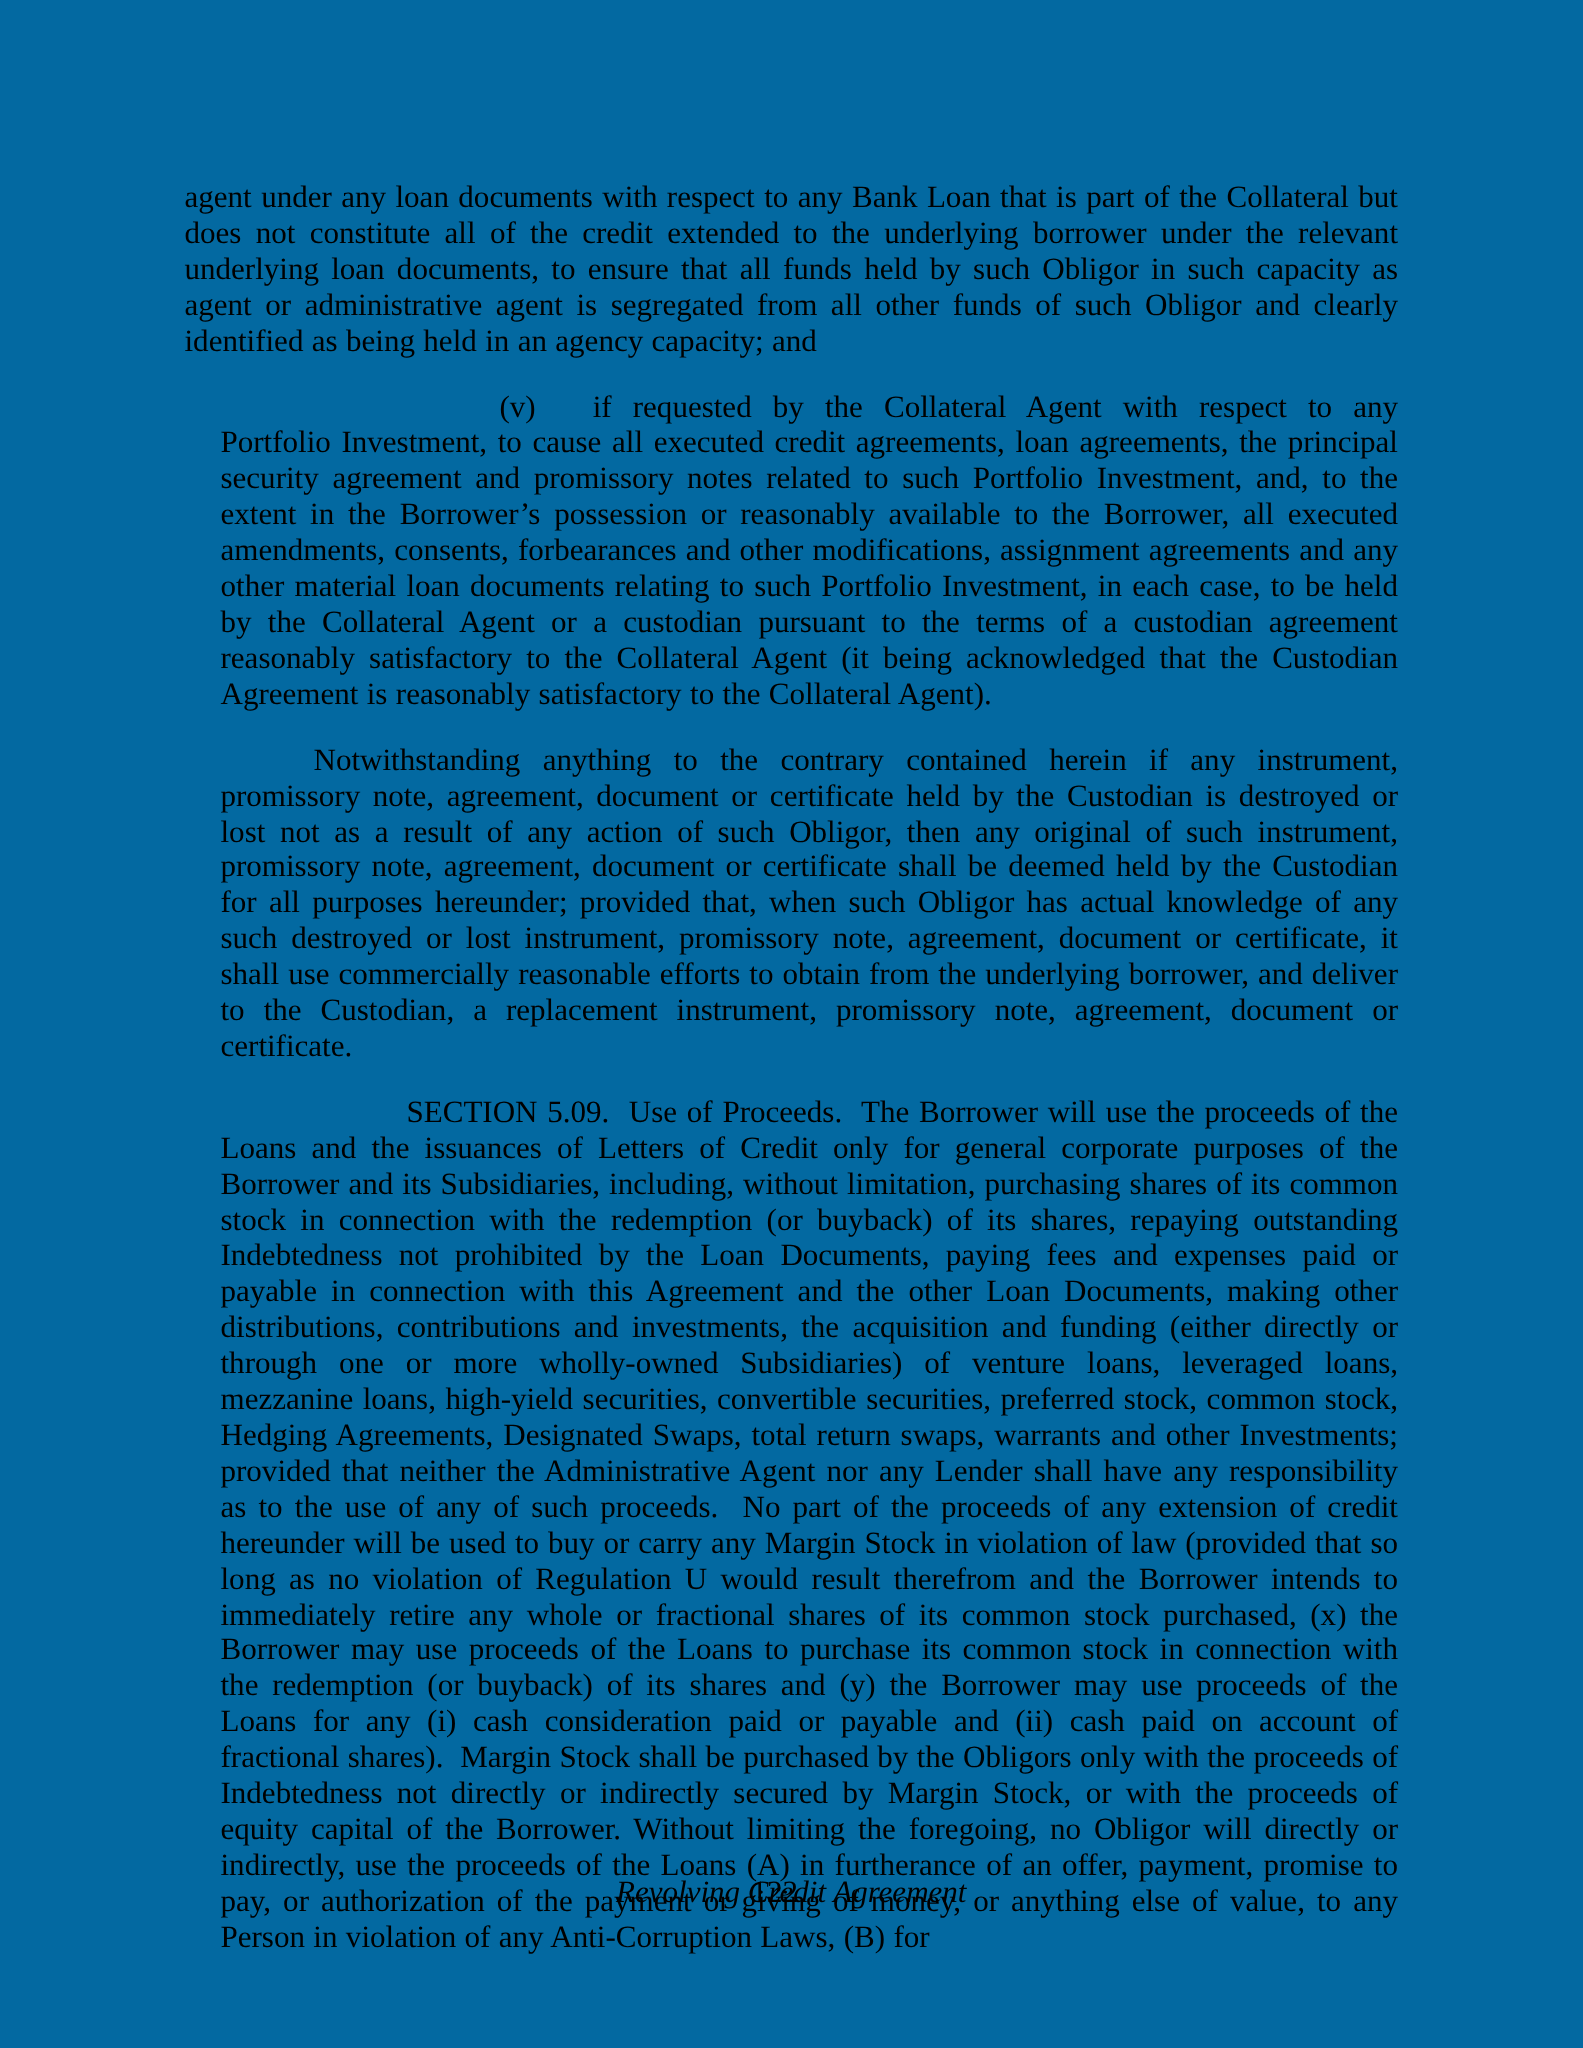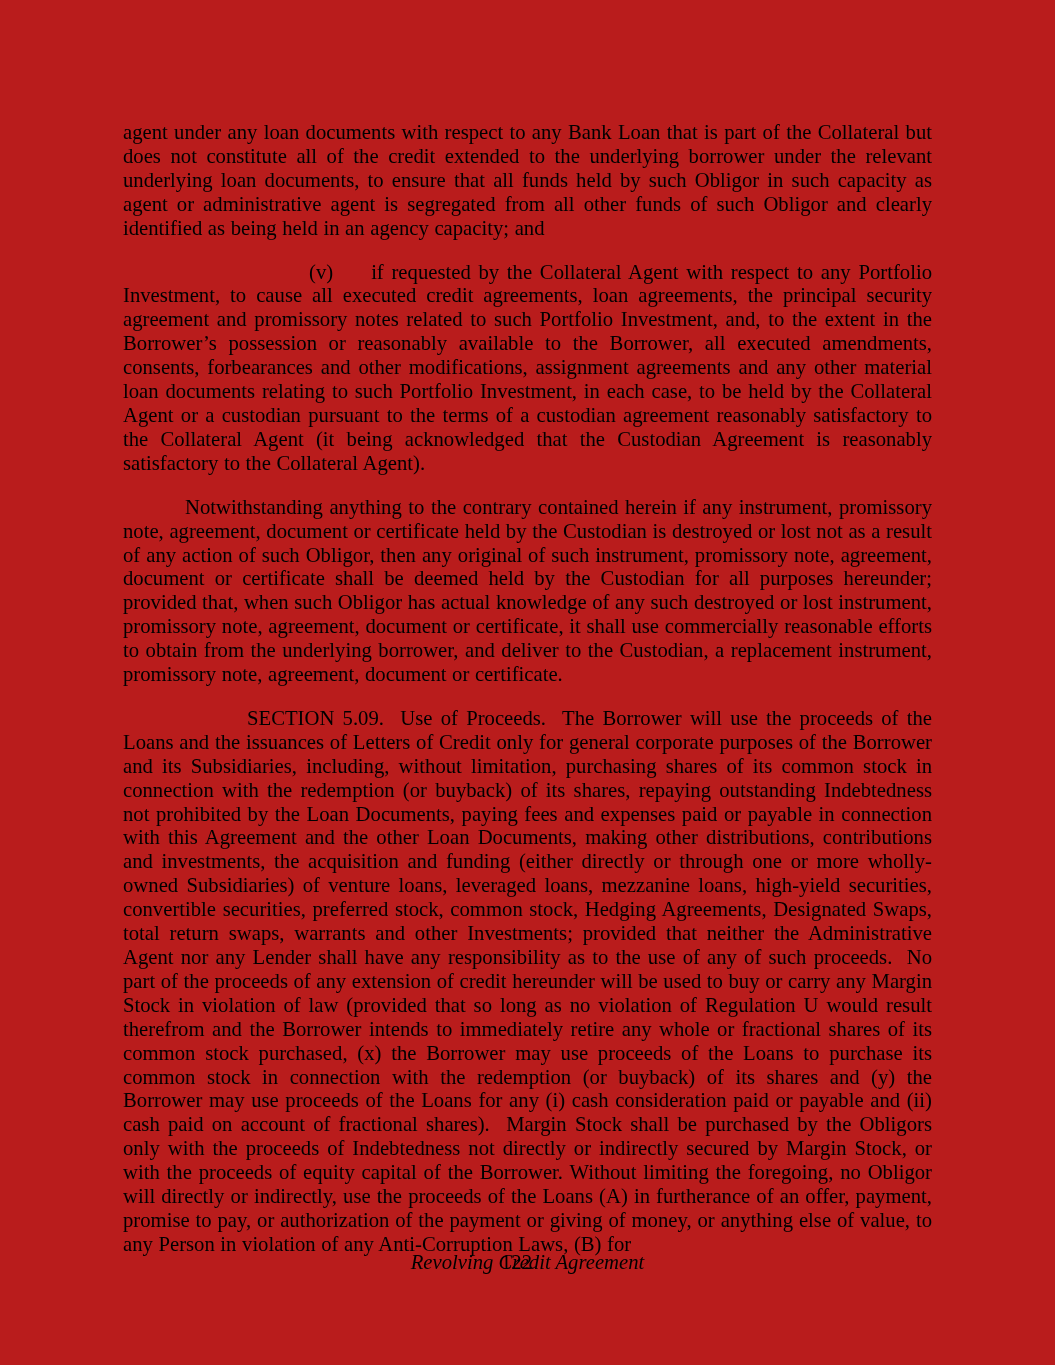--- a/index.html
+++ b/index.html
@@ -4,41 +4,42 @@
 <style>
   html, body {
     margin: 0;
     padding: 0;
     background: #ffffff;
   }
   .page {
     position: relative;
     width: 1055px;
     height: 1365px;
-    background: #b91c1c;
+    background: #0369a1;
     color: #000000;
     font-family: "Liberation Serif", "DejaVu Serif", serif;
     font-size: 20.7px;
     line-height: 23.9px;
     overflow: hidden;
   }
   .doc-body {
     position: absolute;
     top: 121px;
     left: 123px;
     width: 809px;
   }
   .para {
     margin: 0;
     text-align: justify;
     text-align-last: left;
     word-spacing: 0.02em;
   }
   .para + .para {
     margin-top: 20px;
+    margin-left: 24px;
   }
   .u {
     text-underline-offset: 3px;
   }
   .tabspace {
     display: inline-block;
     height: 1px;
   }
   .footer {
     position: absolute;

